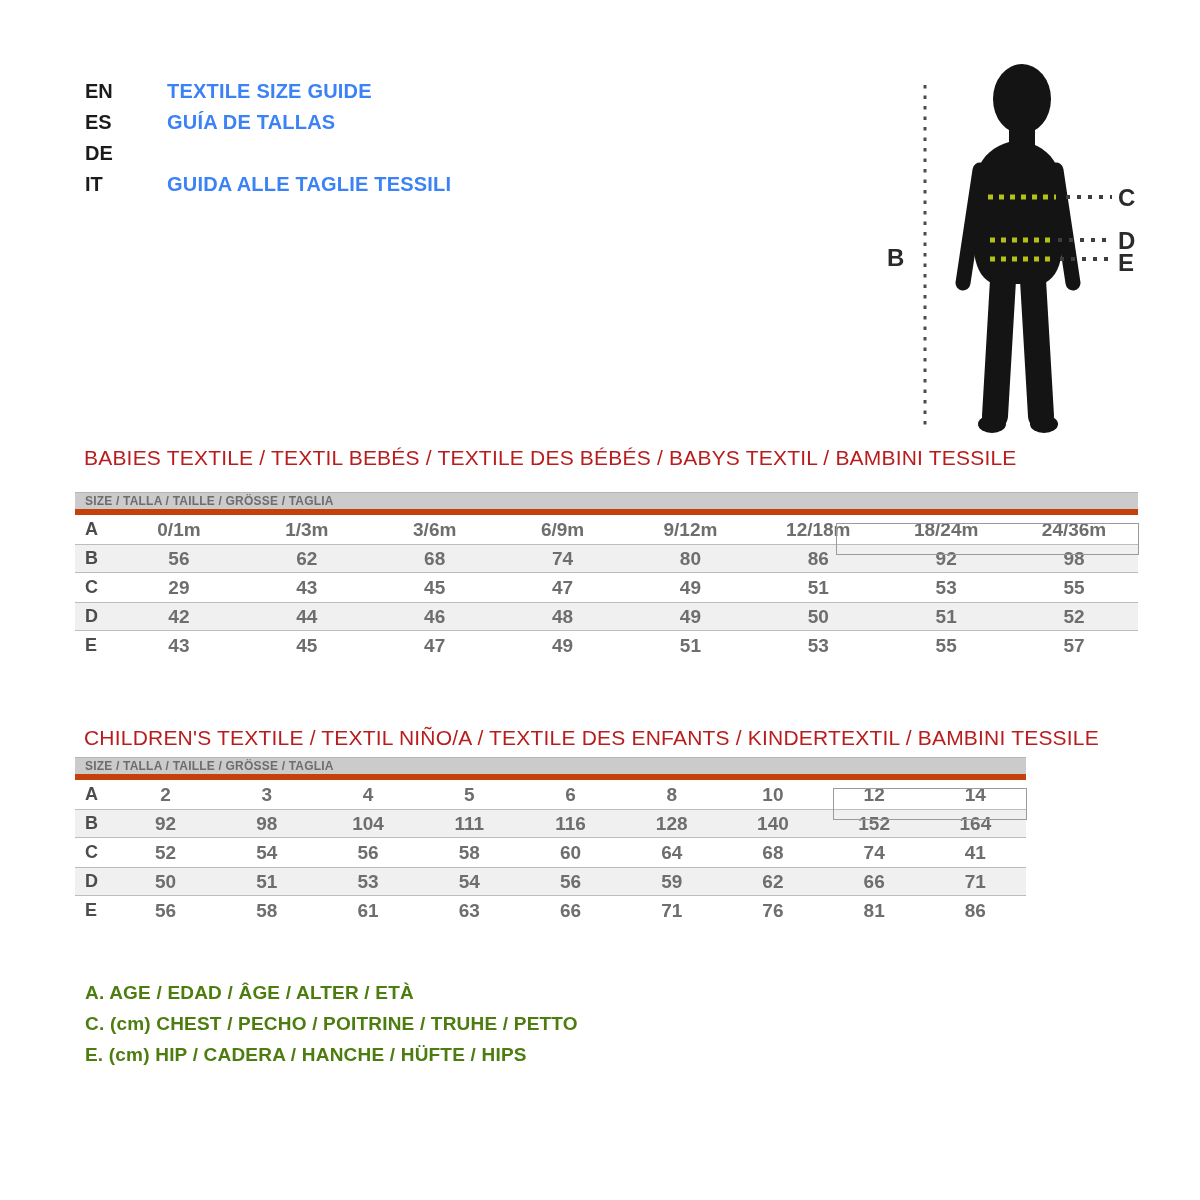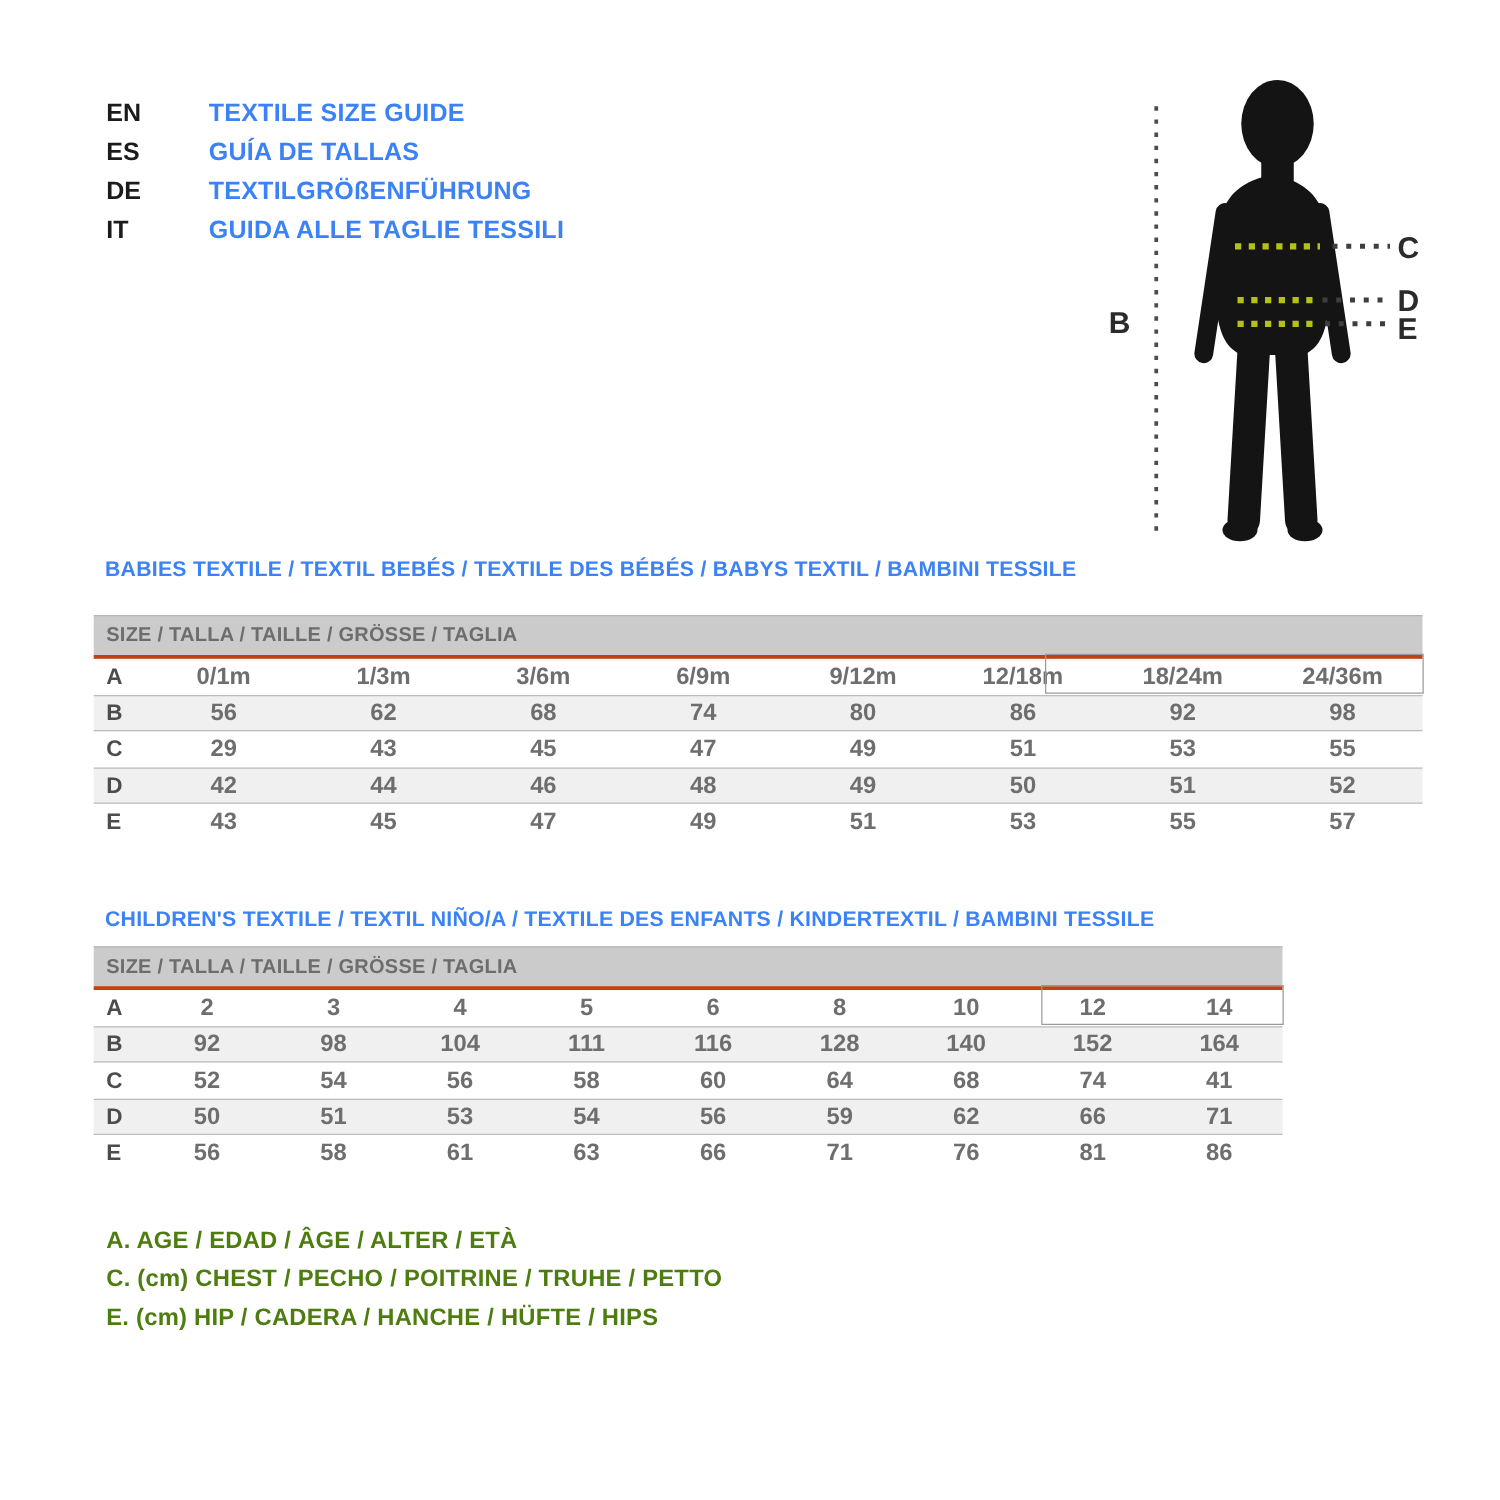--- a/index.html
+++ b/index.html
@@ -9,31 +9,31 @@
   
   .lang-list{position:absolute;left:85px;top:80px;}
   .lang-row{display:flex;height:31px;gap:12px;}
   .lang-code{width:70px;font-weight:bold;font-size:20px;color:#1b1b1b;}
   .lang-label{font-weight:bold;font-size:20px;color:#3b82f6;letter-spacing:.2px;white-space:nowrap;}
 
   
   .figure-svg{position:absolute;left:860px;top:40px;}
 
   
-  .section-heading{position:absolute;left:84px;font-weight:bold;font-size:17px;
-                   color:#3b82f6;letter-spacing:.2px;white-space:nowrap;}
+  .section-heading{position:absolute;left:84px;font-weight:normal;font-size:21px;
+                   color:#b91c1c;letter-spacing:.2px;white-space:nowrap;}
   #babies-heading{top:446px;}
   #children-heading{top:726px;}
 
   
   .size-table{position:absolute;left:75px;}
   #babies-table{top:492px;width:1063px;}
   #children-table{top:757px;width:951px;}
-  .thead{height:35px;background:#cbcbcb;border-top:1px solid #b5b5b5;border-bottom:3px solid #c2410c;
-         display:flex;align-items:center;padding-left:10px;font-size:16px;font-weight:bold;
+  .thead{height:23px;background:#cbcbcb;border-top:1px solid #b5b5b5;border-bottom:6px solid #c2410c;
+         display:flex;align-items:center;padding-left:10px;font-size:12px;font-weight:bold;
          color:#6d6d6d;box-sizing:border-box;letter-spacing:.2px;}
   .trow{display:grid;height:29px;align-items:center;box-sizing:border-box;}
   .trow.shaded{background:#f0f0f0;border-top:1px solid #bcbcbc;border-bottom:1px solid #bcbcbc;}
   .rlabel{padding-left:10px;font-size:18px;font-weight:bold;color:#4c4c4c;}
   .cell{text-align:center;font-size:19px;font-weight:bold;color:#6e6e6e;}
   .sel-box{position:absolute;border:1px solid #9b9b9b;background:transparent;pointer-events:none;}
   #babies-selection{left:761px;top:31px;width:301px;height:30px;}
   #children-selection{left:758px;top:31px;width:192px;height:30px;}
 
   
@@ -50,21 +50,20 @@
     <div class="lang-row">
       <span class="lang-code">EN</span>
       <span class="lang-label">TEXTILE SIZE GUIDE</span>
     </div>
     <div class="lang-row">
       <span class="lang-code">ES</span>
       <span class="lang-label">GUÍA DE TALLAS</span>
     </div>
     <div class="lang-row">
       <span class="lang-code">DE</span>
-      <span class="lang-label">TEXTILGRÖßENFÜHRUNG</span>
     </div>
     <div class="lang-row">
       <span class="lang-code">IT</span>
       <span class="lang-label">GUIDA ALLE TAGLIE TESSILI</span>
     </div>
   </div>
 
   <svg class="figure-svg" width="340" height="420" viewBox="0 0 340 420">
 
     <line x1="65" y1="45" x2="65" y2="385" stroke="#4c4c4c" stroke-width="3" stroke-dasharray="3.5 7"></line>

